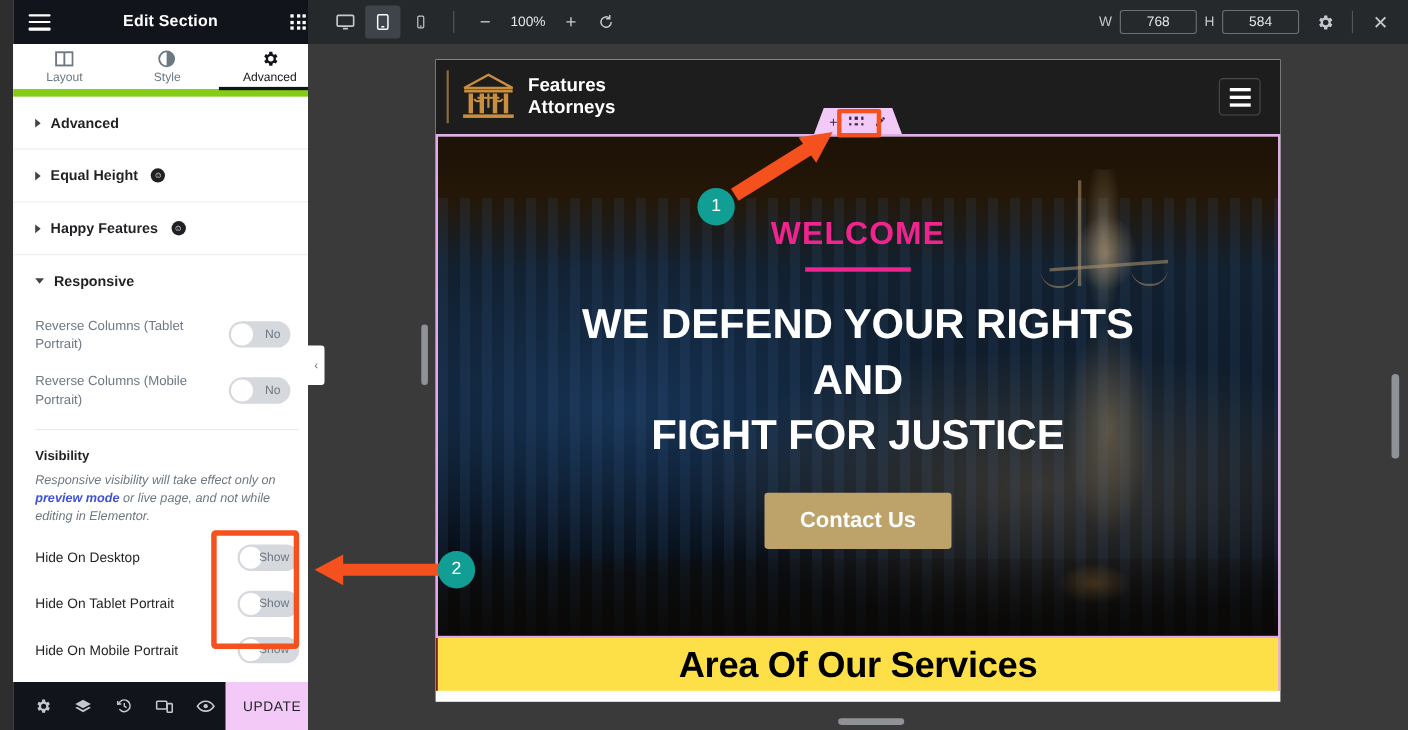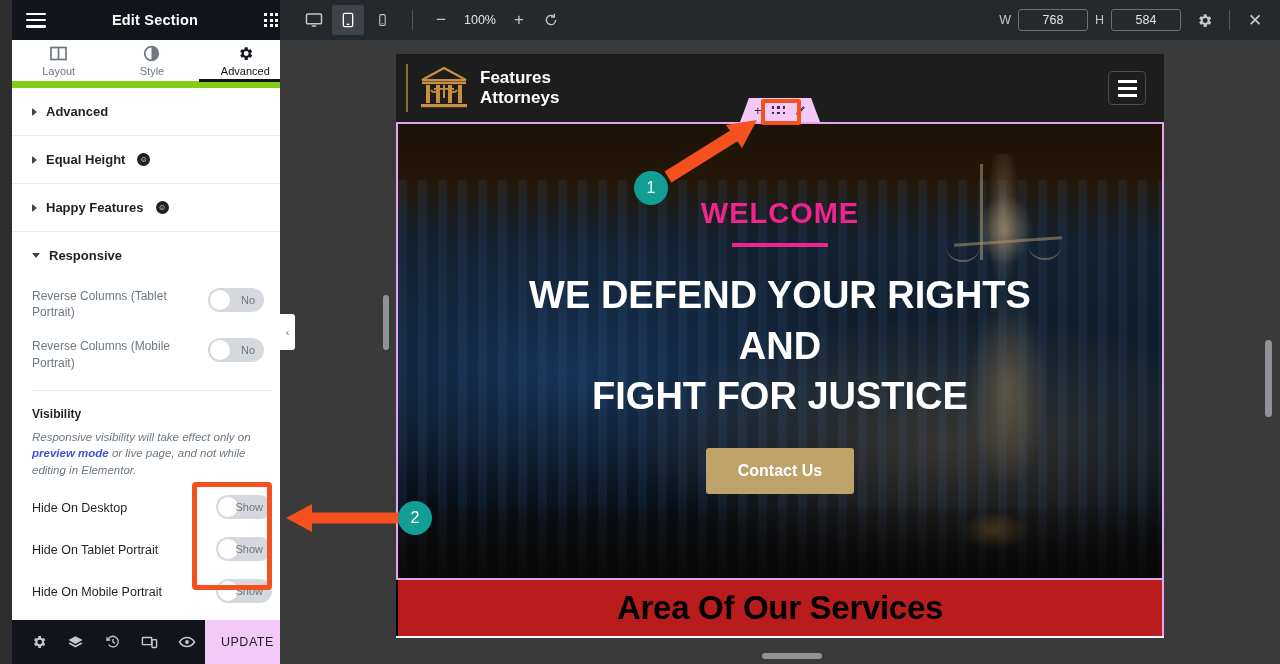--- a/index.html
+++ b/index.html
@@ -60,21 +60,21 @@
   .caret { width: 0; height: 0; border-left: 5px solid #3f444b; border-top: 4px solid transparent; border-bottom: 4px solid transparent; }
   .caret.down { border-left: 4px solid transparent; border-right: 4px solid transparent; border-top: 5px solid #3f444b; border-bottom: 0; }
   .pro-badge {
     display: inline-flex; align-items: center; justify-content: center;
     width: 13px; height: 13px; border-radius: 50%;
     background: #1f2124; color: #fff; font-size: 8px; margin-left: 3px;
     font-weight: bold; line-height: 1;
   }
 
   .ctrl-row {
-    display: flex; align-items: flex-start; justify-content: space-between;
+    display: flex; align-items: center; justify-content: space-between;
     padding: 9px 28px 9px 20px; gap: 10px;
   }
   .ctrl-label { font-size: 12px; color: #6d7882; line-height: 1.35; max-width: 150px; }
 
   .switch { position: relative; width: 56px; height: 24px; border-radius: 12px; background: #d5d8dc; cursor: pointer; flex: 0 0 56px; }
   .switch .knob { position: absolute; left: 2px; top: 2px; width: 20px; height: 20px; border-radius: 50%; background: #fff; }
   .switch .sw-text { position: absolute; right: 9px; top: 0; line-height: 24px; font-size: 11px; color: #6d7882; }
 
   .divider-line { height: 1px; background: #e6e9ec; margin: 10px 20px 0 20px; }
 
@@ -223,28 +223,28 @@
     color: #f0248e; font-size: 29px; font-weight: bold; letter-spacing: 1px;
   }
   #welcome-bar { position: relative; z-index: 3; width: 96px; height: 4px; background: #f0248e; margin-top: 13px; }
   #headline {
     position: relative; z-index: 3; margin-top: 23px; color: #fff;
     font-size: 38px; font-weight: bold; line-height: 1.33; text-align: center;
     width: 100%; padding: 0 20px;
   }
   #cta {
     position: relative; z-index: 3; margin-top: 26px;
-    background: #bda26a; color: #fff; font-size: 16px; font-weight: bold;
+    background: #bda26a; color: #fff; font-size: 20px; font-weight: bold;
     padding: 14px 32px; border-radius: 3px; cursor: pointer;
   }
 
   
   #services {
-    height: 56px; background: #b91c1c; display: flex; align-items: center; justify-content: center;
-    border-left: 2px solid #000000; border-right: 2px solid #e3a7ef;
+    height: 48px; background: #fde047; display: flex; align-items: center; justify-content: center;
+    border-left: 2px solid #7f1d1d; border-right: 2px solid #e3a7ef;
   }
   #services h2 { font-size: 33px; font-weight: bold; color: #000; letter-spacing: -.3px; }
 
   
   #canvas-vscroll {
     position: absolute; right: 8px; top: 300px; width: 7px; height: 77px;
     background: #8f9296; border-radius: 4px; cursor: pointer;
   }
   #canvas-hscroll {
     position: absolute; left: 482px; bottom: 5px; width: 60px; height: 6px;

